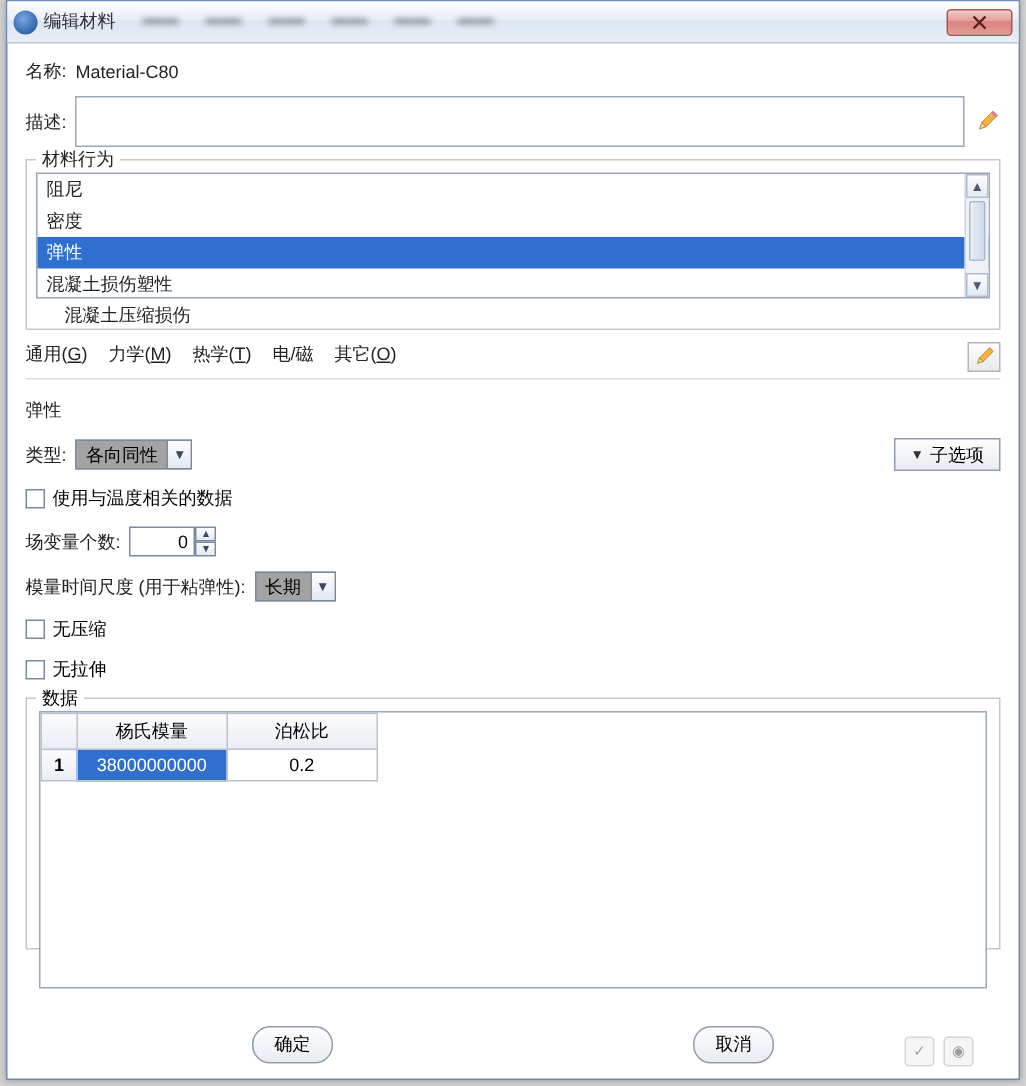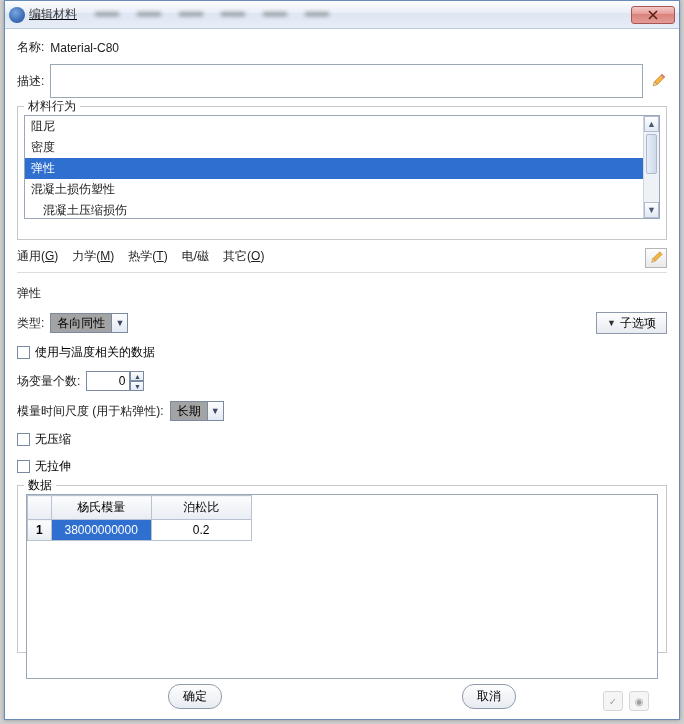--- a/index.html
+++ b/index.html
@@ -1,34 +1,34 @@
 <!DOCTYPE html>
 <html><head>
 <meta charset="utf-8">
 <style>
 *{box-sizing:border-box;margin:0;padding:0;font-family:"Microsoft YaHei","SimSun",Arial,sans-serif;font-size:12px;}
 body{background:#d0d0d0;width:684px;height:724px;overflow:hidden;position:relative;}
 .window{position:absolute;top:0;left:4px;width:676px;height:720px;background:#fff;border:1px solid #6a8bb5;box-shadow:0 0 4px rgba(0,0,0,0.3);}
-.titlebar{height:28px;background:linear-gradient(#fdfdfe,#e8eef7 45%,#dde6f2 46%,#e8eef7);border-bottom:1px solid #b9c7da;display:flex;align-items:center;padding:0 4px;text-decoration:underline;}
+.titlebar{height:28px;background:linear-gradient(#fdfdfe,#e8eef7 45%,#dde6f2 46%,#e8eef7);border-bottom:1px solid #b9c7da;display:flex;align-items:center;padding:0 4px;}
 .titlebar .app-icon{width:16px;height:16px;margin-right:4px;background:radial-gradient(circle at 40% 35%,#7aa6e0 0%,#3b6eb5 60%,#2a4d86 100%);border-radius:50%;}
 .titlebar .title{flex:1;color:#333;}
 .titlebar .bg-blur{position:absolute;left:90px;top:4px;right:80px;height:18px;filter:blur(2px);opacity:.6;display:flex;gap:18px;}
 .titlebar .bg-blur span{color:#555;font-weight:bold;}
 .titlebar .close{width:44px;height:18px;background:linear-gradient(#f3c9c6,#e49c97 45%,#da837b 46%,#e49c97);border:1px solid #a55;border-radius:3px;display:flex;align-items:center;justify-content:center;}
 .titlebar .close svg{width:10px;height:10px;}
 .content{padding:10px 12px;}
 .row{display:flex;align-items:center;margin-bottom:8px;}
 .lbl{margin-right:6px;color:#222;}
 .name-val{color:#222;}
 .desc-area{flex:1;height:34px;border:1px solid #9aa7b7;background:#fff;}
 .pencil{width:18px;height:18px;margin-left:6px;display:flex;align-items:center;justify-content:center;}
 .pencil svg{transform:rotate(45deg);}
 .fieldset{border:1px solid #c8c8c8;margin-top:0;padding:4px 6px 20px;position:relative;}
 .fieldset .legend{position:absolute;top:-9px;left:6px;background:#fff;padding:0 4px;color:#222;}
-.behavior-list{border:1px solid #9aa7b7;height:104px;background:#fff;position:relative;margin-top:4px;}
+.behavior-list{border:1px solid #9aa7b7;height:84px;background:#fff;position:relative;margin-top:4px;}
 .behavior-list .item{padding:2px 6px;color:#222;cursor:default;}
 .behavior-list .item.indent{padding-left:18px;}
 .behavior-list .item.sel{background:#2f6fd0;color:#fff;}
 .behavior-list .scroll{position:absolute;right:0;top:0;bottom:0;width:16px;background:#eef1f5;border-left:1px solid #cfd6df;}
 .behavior-list .scroll .arr{height:16px;background:linear-gradient(#fdfdfe,#e3e9f2);border:1px solid #b0bdd0;display:flex;align-items:center;justify-content:center;font-size:9px;color:#4a5a76;}
 .behavior-list .scroll .thumb{position:absolute;top:18px;left:2px;right:2px;height:40px;background:linear-gradient(90deg,#e8eef7,#cdd9ea);border:1px solid #aeb9cc;border-radius:2px;}
 .menubar{margin-top:8px;display:flex;align-items:flex-start;border-bottom:1px solid #ddd;padding-bottom:4px;}
 .menubar .m{margin-right:14px;color:#222;cursor:default;}
 .menubar .m u{text-decoration:underline;}
 .menubar .spacer{flex:1;}

